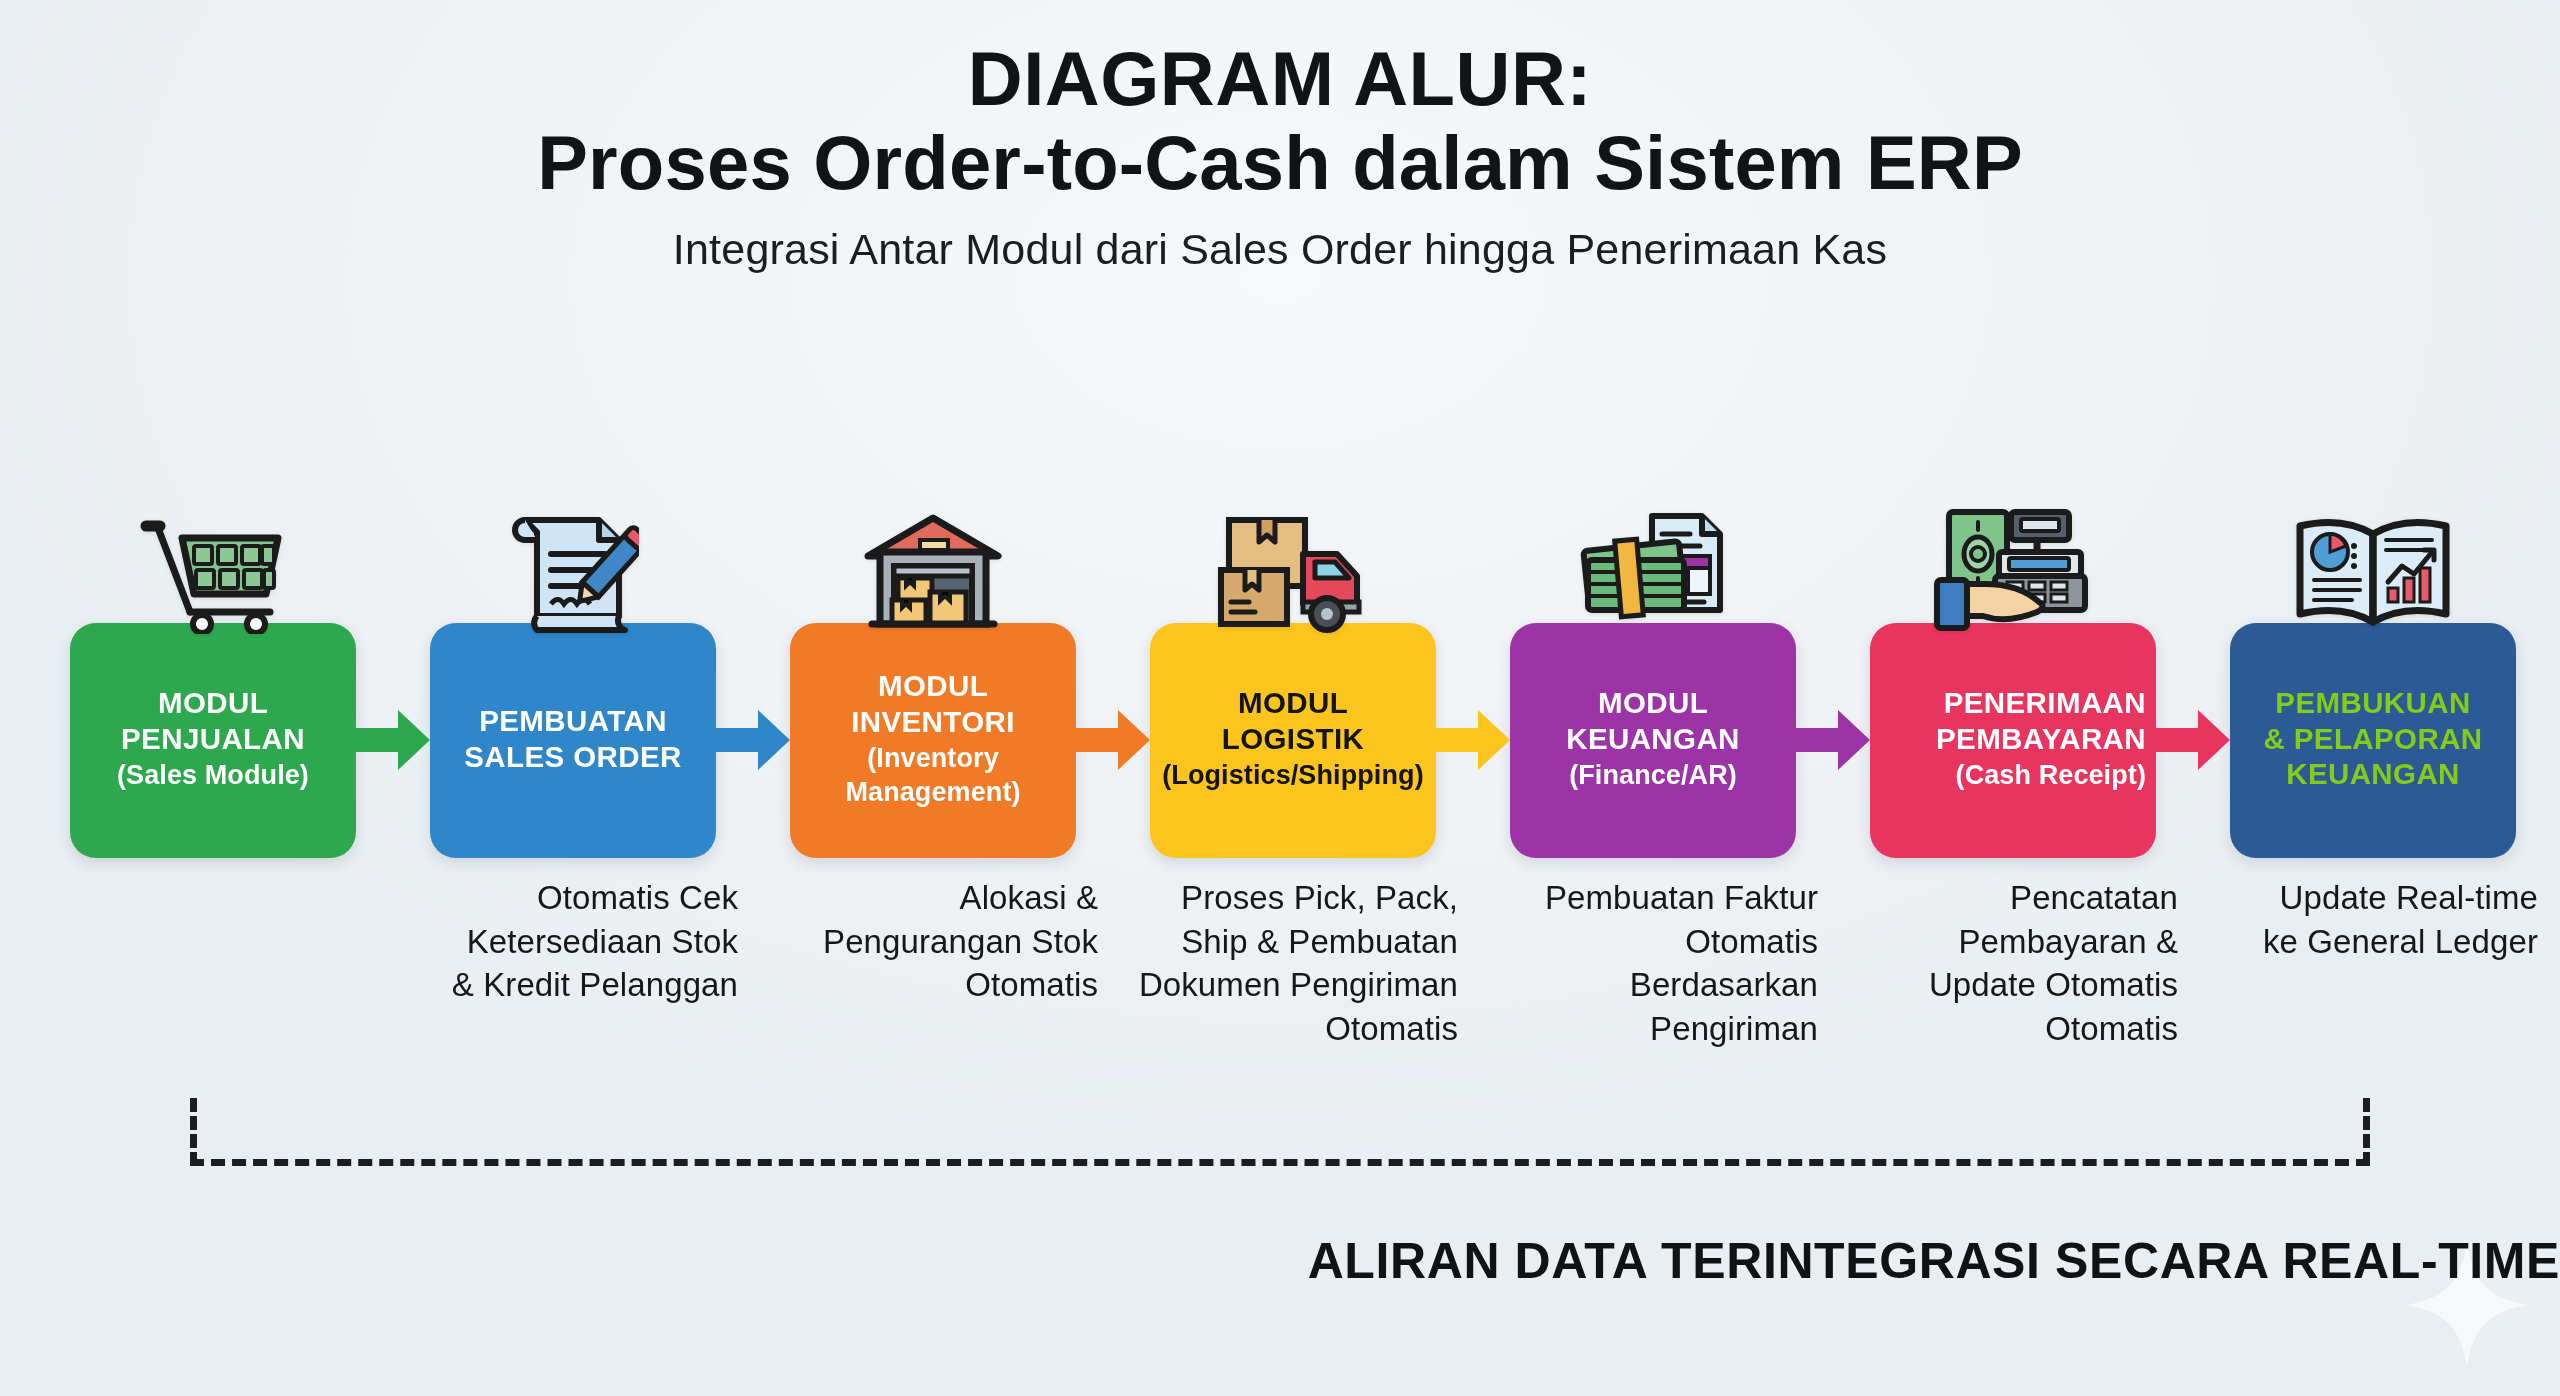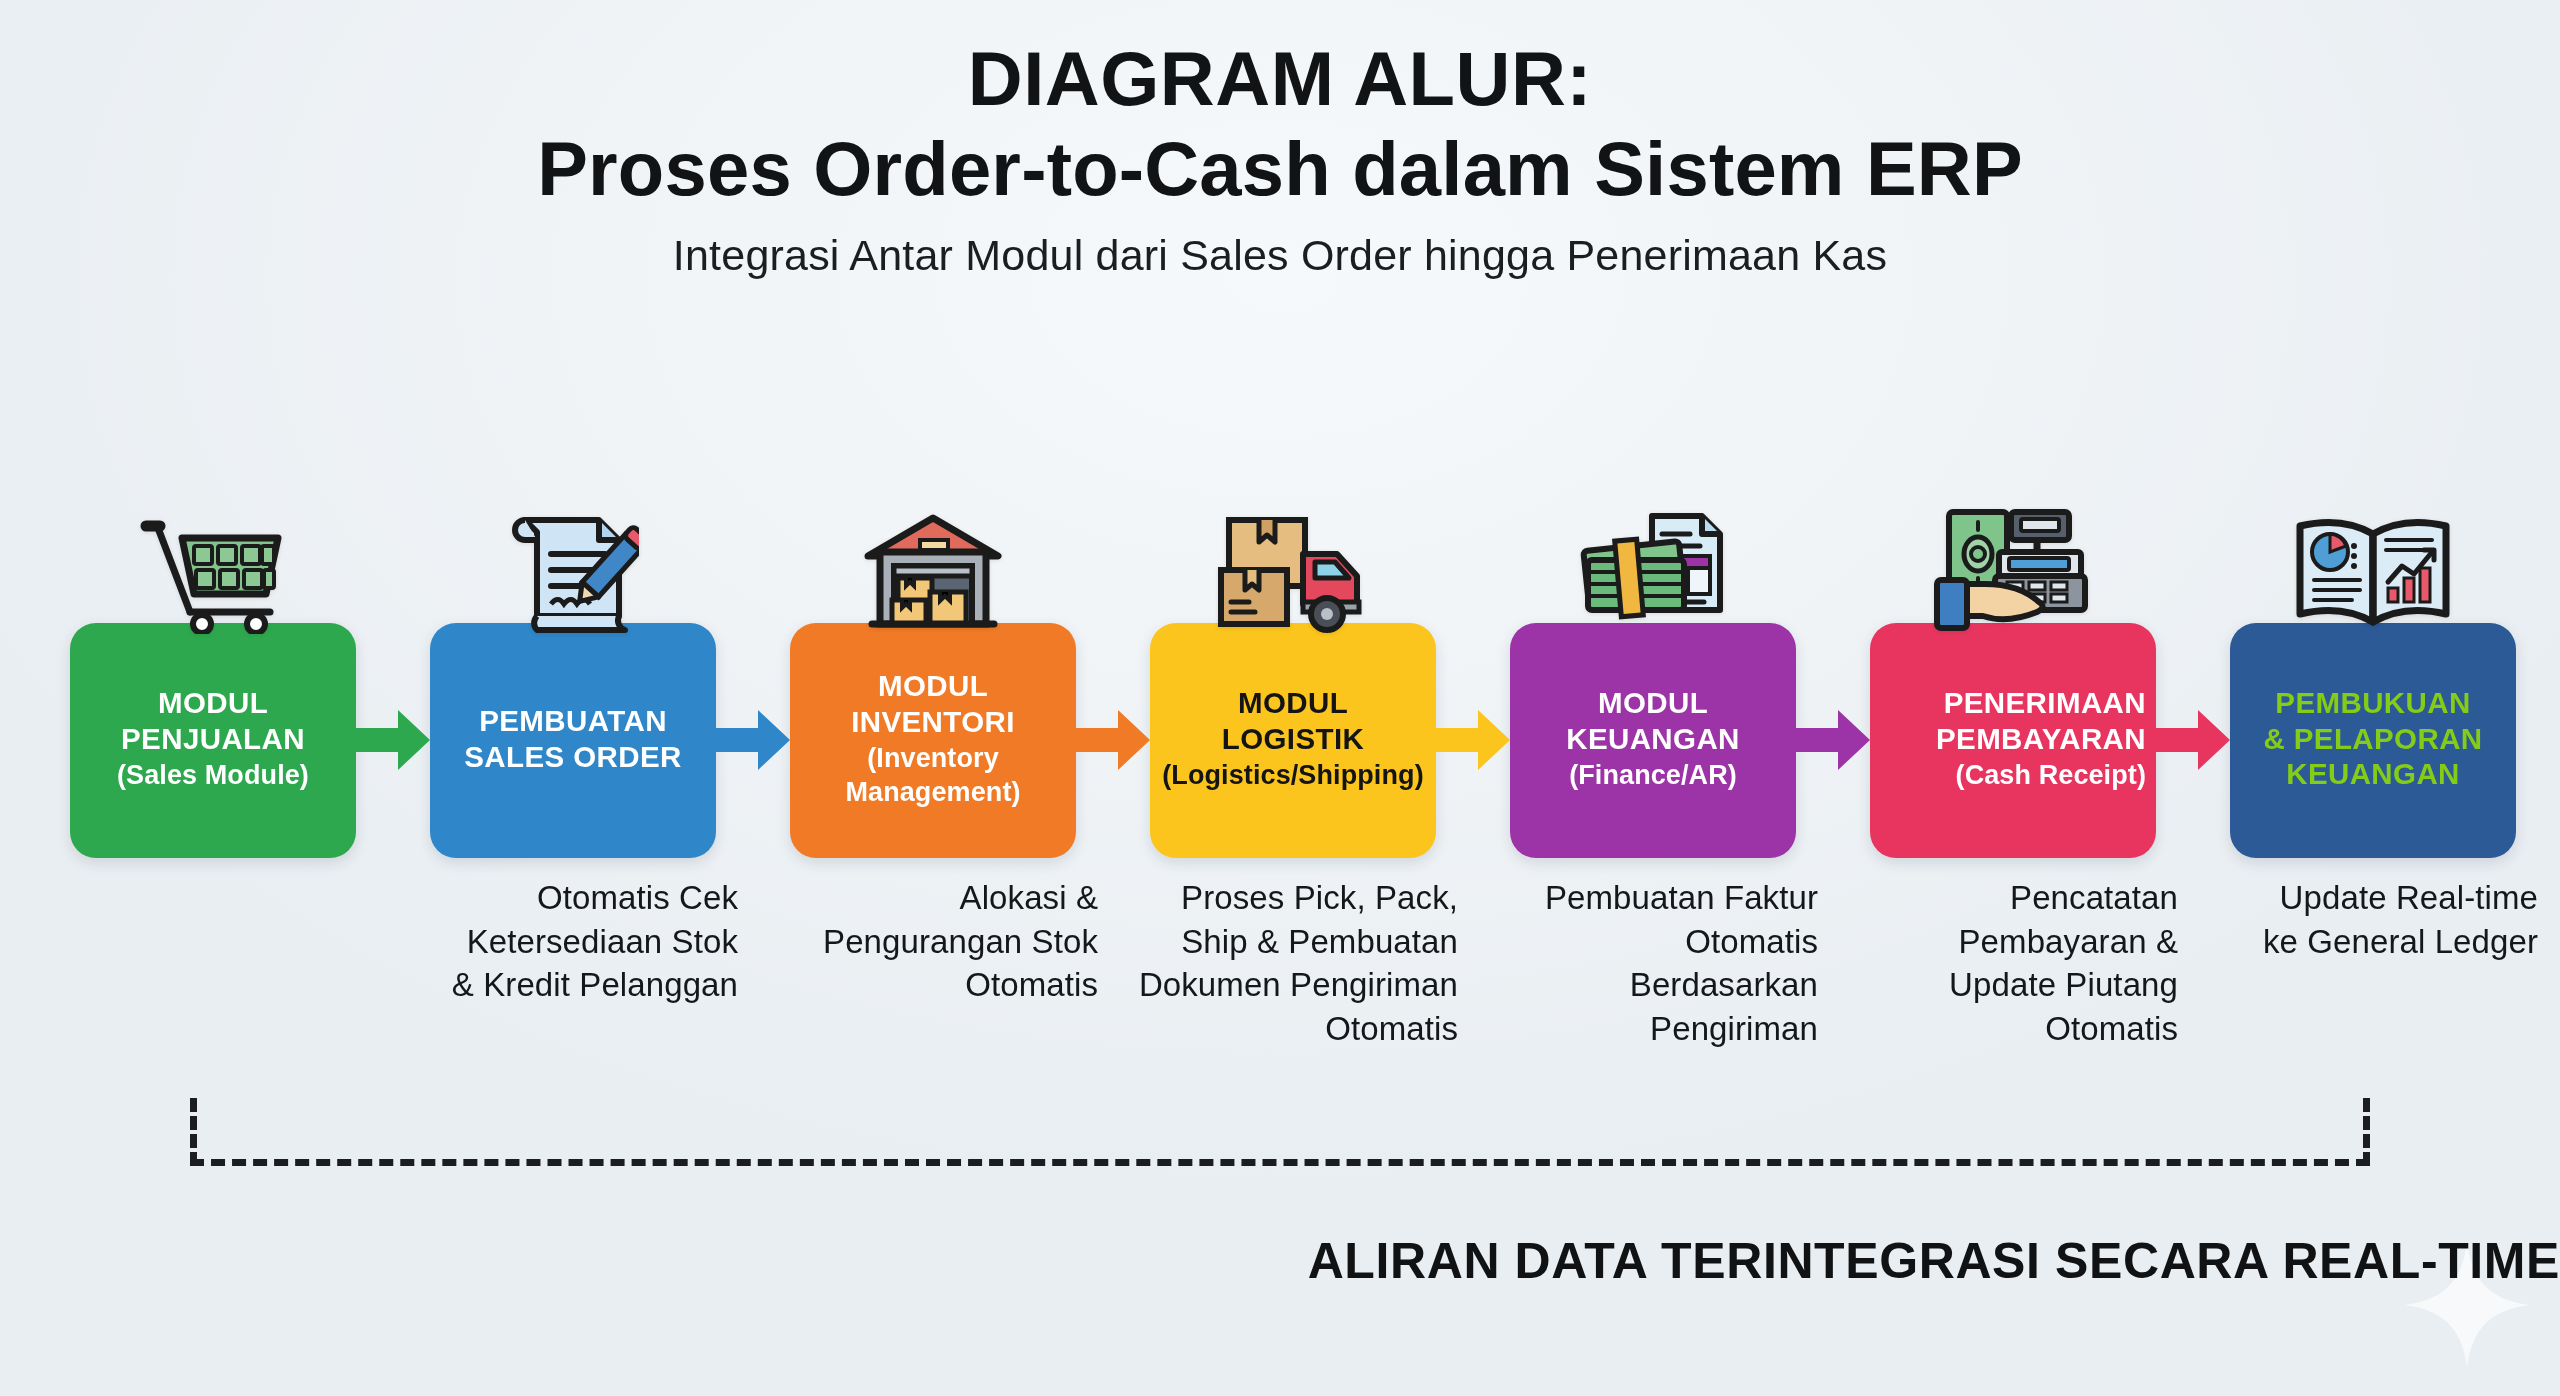--- a/index.html
+++ b/index.html
@@ -48,21 +48,20 @@
     letter-spacing: .5px;
     color: #111315;
     line-height: 1.08;
   }
   .title-l2 {
     font-size: 76px;
     font-weight: 700;
     letter-spacing: .2px;
     color: #111315;
     line-height: 1.12;
-    margin-top: 6px;
   }
   .subtitle {
     margin-top: 20px;
     font-size: 43px;
     font-weight: 400;
     color: #1b1e21;
     letter-spacing: .2px;
   }
 
   
@@ -408,21 +407,21 @@
     </svg>
         </div>
         <div class="box" style="background: rgb(232, 53, 95); color: rgb(255, 255, 255); align-items: flex-end;">
           <div class="ttl">PENERIMAAN</div>
           <div class="ttl">PEMBAYARAN</div>
           <div class="sub">(Cash Receipt)</div>
         </div>
         <div class="caption">
           <div>Pencatatan</div>
           <div>Pembayaran &amp;</div>
-          <div>Update Piutang</div>
+          <div>Update Otomatis</div>
           <div>Otomatis</div>
         </div>
       </div>
       <div class="arrow" style="left: 2154px;">
         <svg width="76" height="72" viewBox="0 0 76 72">
           <path d="M0 24 H44 V6 L76 36 L44 66 V48 H0 Z" fill="#E8355F"></path>
         </svg>
       </div>
       <div class="step" style="left: 2230px;">
         <div class="icon-wrap">

